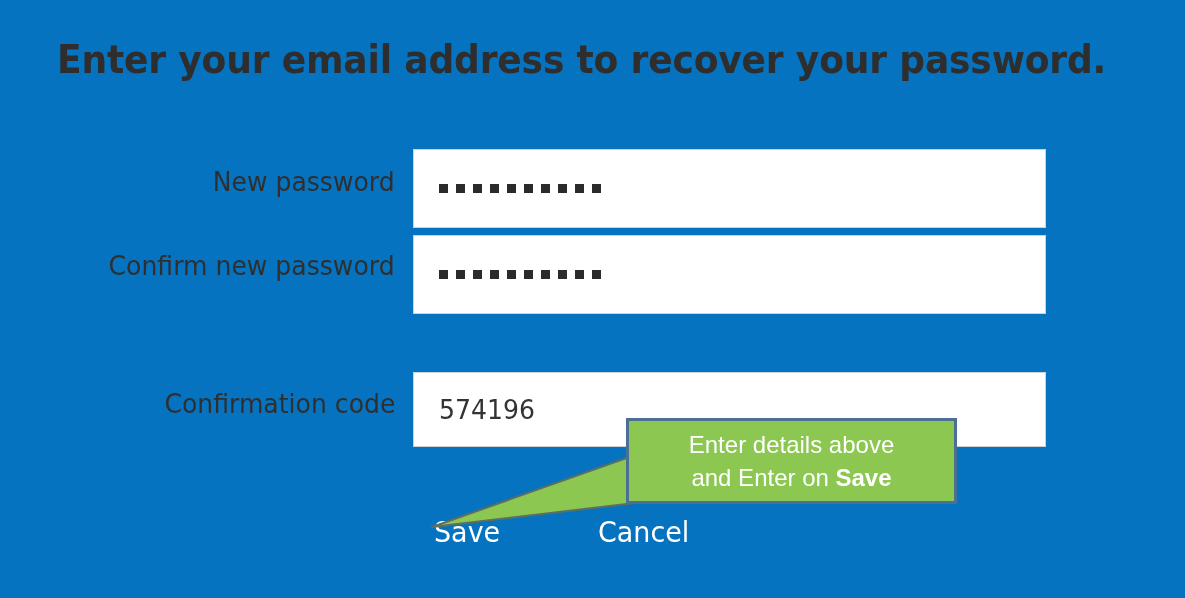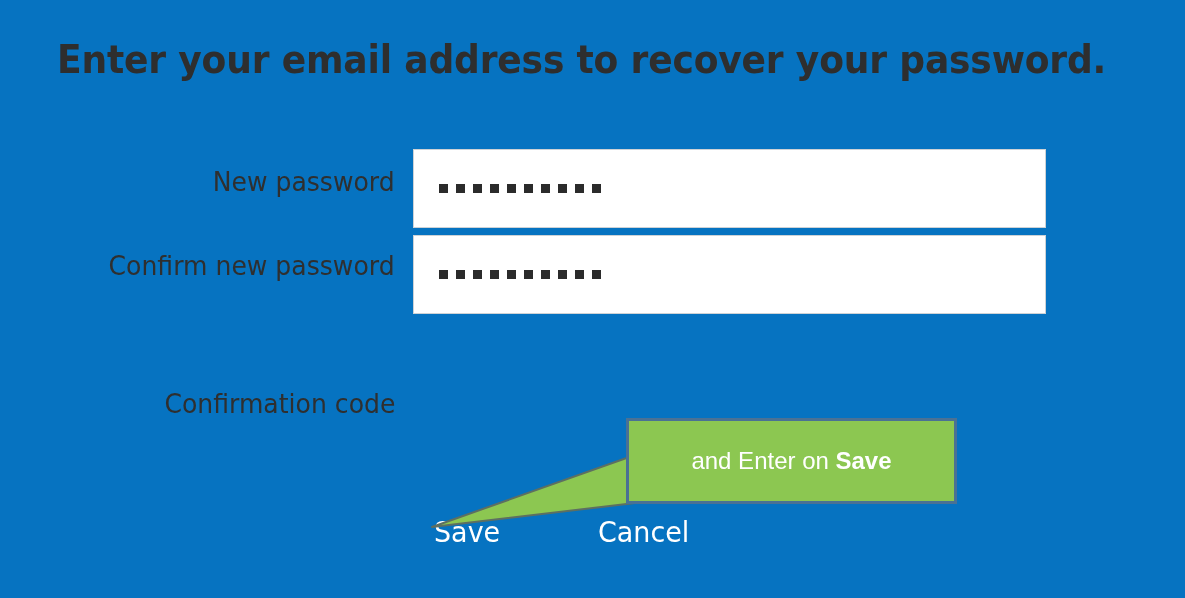--- a/index.html
+++ b/index.html
@@ -193,29 +193,33 @@
         <span class="dot"></span>
         <span class="dot"></span>
         <span class="dot"></span>
         <span class="dot"></span>
         <span class="dot"></span>
         <span class="dot"></span>
       </div>
     </div>
 
     <div class="field-label" id="label-confirmation-code">Confirmation code</div>
+    <div class="text-input" id="input-confirmation-code">
+      <div class="input-value">574196</div>
+    </div>
 
   </div>
 
   <div class="action-link" id="link-save">Save</div>
   <div class="action-link" id="link-cancel">Cancel</div>
 
   <svg class="callout-tail" viewBox="0 0 215 75">
     <polygon points="215,0 215,48 12,72" fill="#8cc751" stroke="#5d6f62" stroke-width="2" stroke-linejoin="round"></polygon>
   </svg>
 
   <div class="callout">
+    <div class="callout-line">Enter details above</div>
     <div class="callout-line">
       <span>and Enter on </span><b>Save</b>
     </div>
   </div>
 
 </div>
 
 </body></html>

